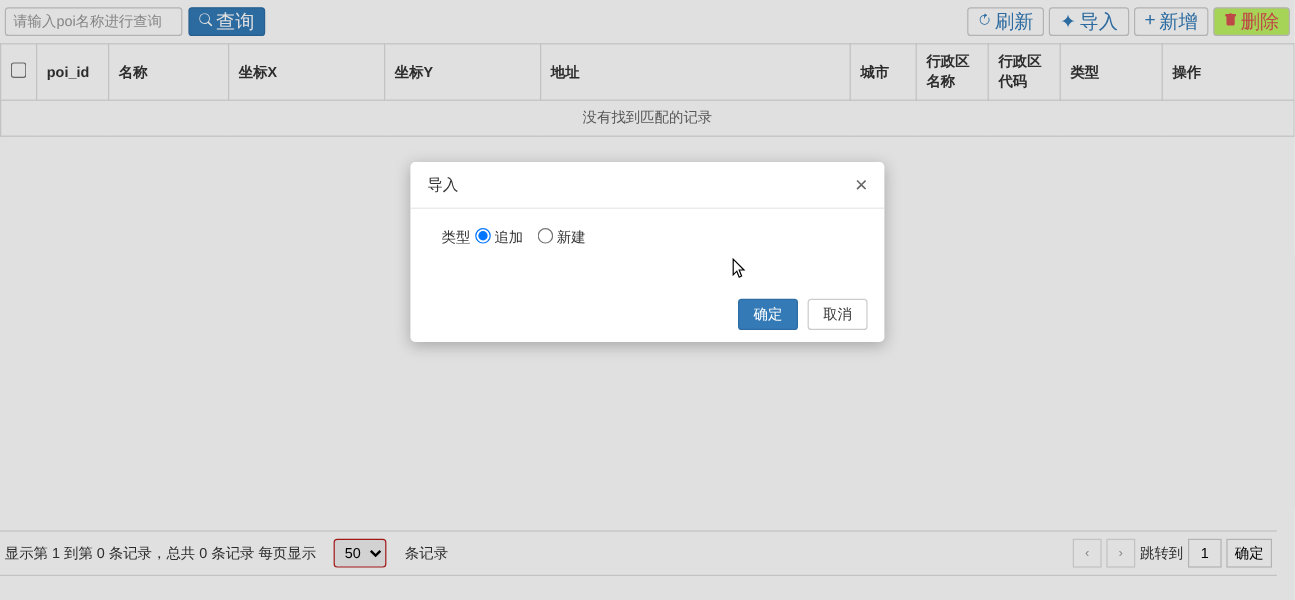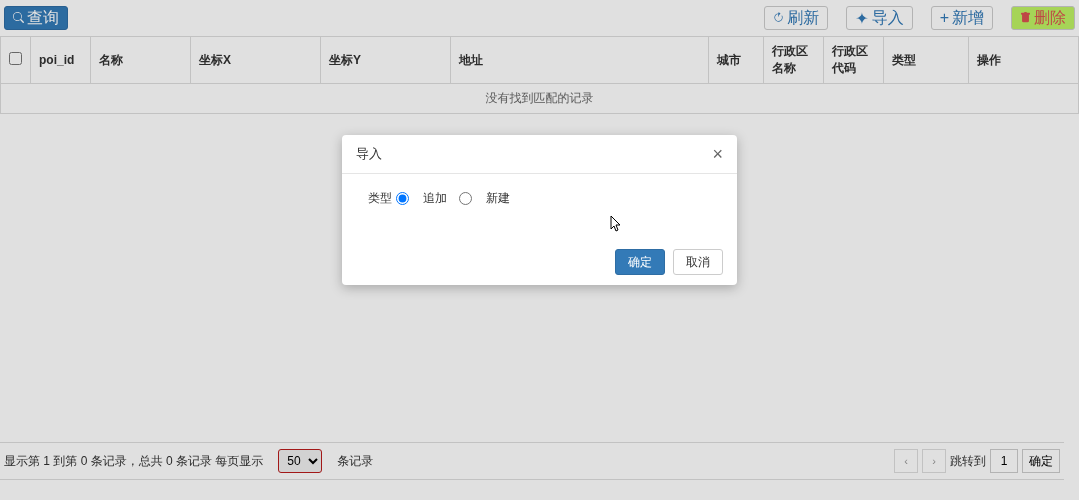--- a/index.html
+++ b/index.html
@@ -46,21 +46,21 @@
     .btn-primary {
       background: #337ab7;
       border-color: #2e6da4;
       color: #fff;
     }
     .btn-icon-blue { color: #337ab7; border-color: #ccc; background: #fff; }
     .btn-icon-red { color: #d9534f; border-color: #ccc; background: #bef264; }
     .toolbar-right {
       margin-left: auto;
       display: flex;
-      gap: 18px;
+      gap: 4px;
     }
 
     
     .table-wrap { width: 100%; }
     table.dt {
       width: 100%;
       border-collapse: collapse;
       font-size: 12px;
       padding-left: 27px;
     }
@@ -184,22 +184,22 @@
     }
     .form-label {
       width: 40px;
       text-align: right;
       color: #333;
       padding-right: 4px;
     }
     .req { color: #d9534f; margin-left: 0; }
     .radio-label {
       display: inline-flex;
-      align-items: center;
-      gap: 14px;
+      align-items: flex-start;
+      gap: 3px;
       margin-right: 12px;
     }
     .radio-label input { margin: 0; }
     .file-input {
       flex: 1;
       height: 26px;
       border: 1px solid #ccc;
       border-radius: 3px 0 0 3px;
       border-right: none;
     }
@@ -241,20 +241,21 @@
       border-radius: 3px;
       font-size: 12px;
       cursor: pointer;
     }
     .cursor-svg { position: absolute; left: 610px; top: 215px; pointer-events: none; }
   </style>
 </head>
 <body>
 
 <div class="toolbar">
+  <input class="search-input" placeholder="请输入poi名称进行查询" style="">
   <button class="btn btn-primary">
     <span>
       <svg width="11" height="11" viewBox="0 0 16 16" fill="currentColor">
           <path d="M11.742 10.344a6.5 6.5 0 10-1.397 1.398l3.85 3.85a1 1 0 001.415-1.414l-3.868-3.834zM12 6.5A5.5 5.5 0 111 6.5a5.5 5.5 0 0111 0z"></path>
         </svg>
     </span>
     <span>查询</span>
   </button>
   <div class="toolbar-right">
     <button class="btn btn-icon-blue">

